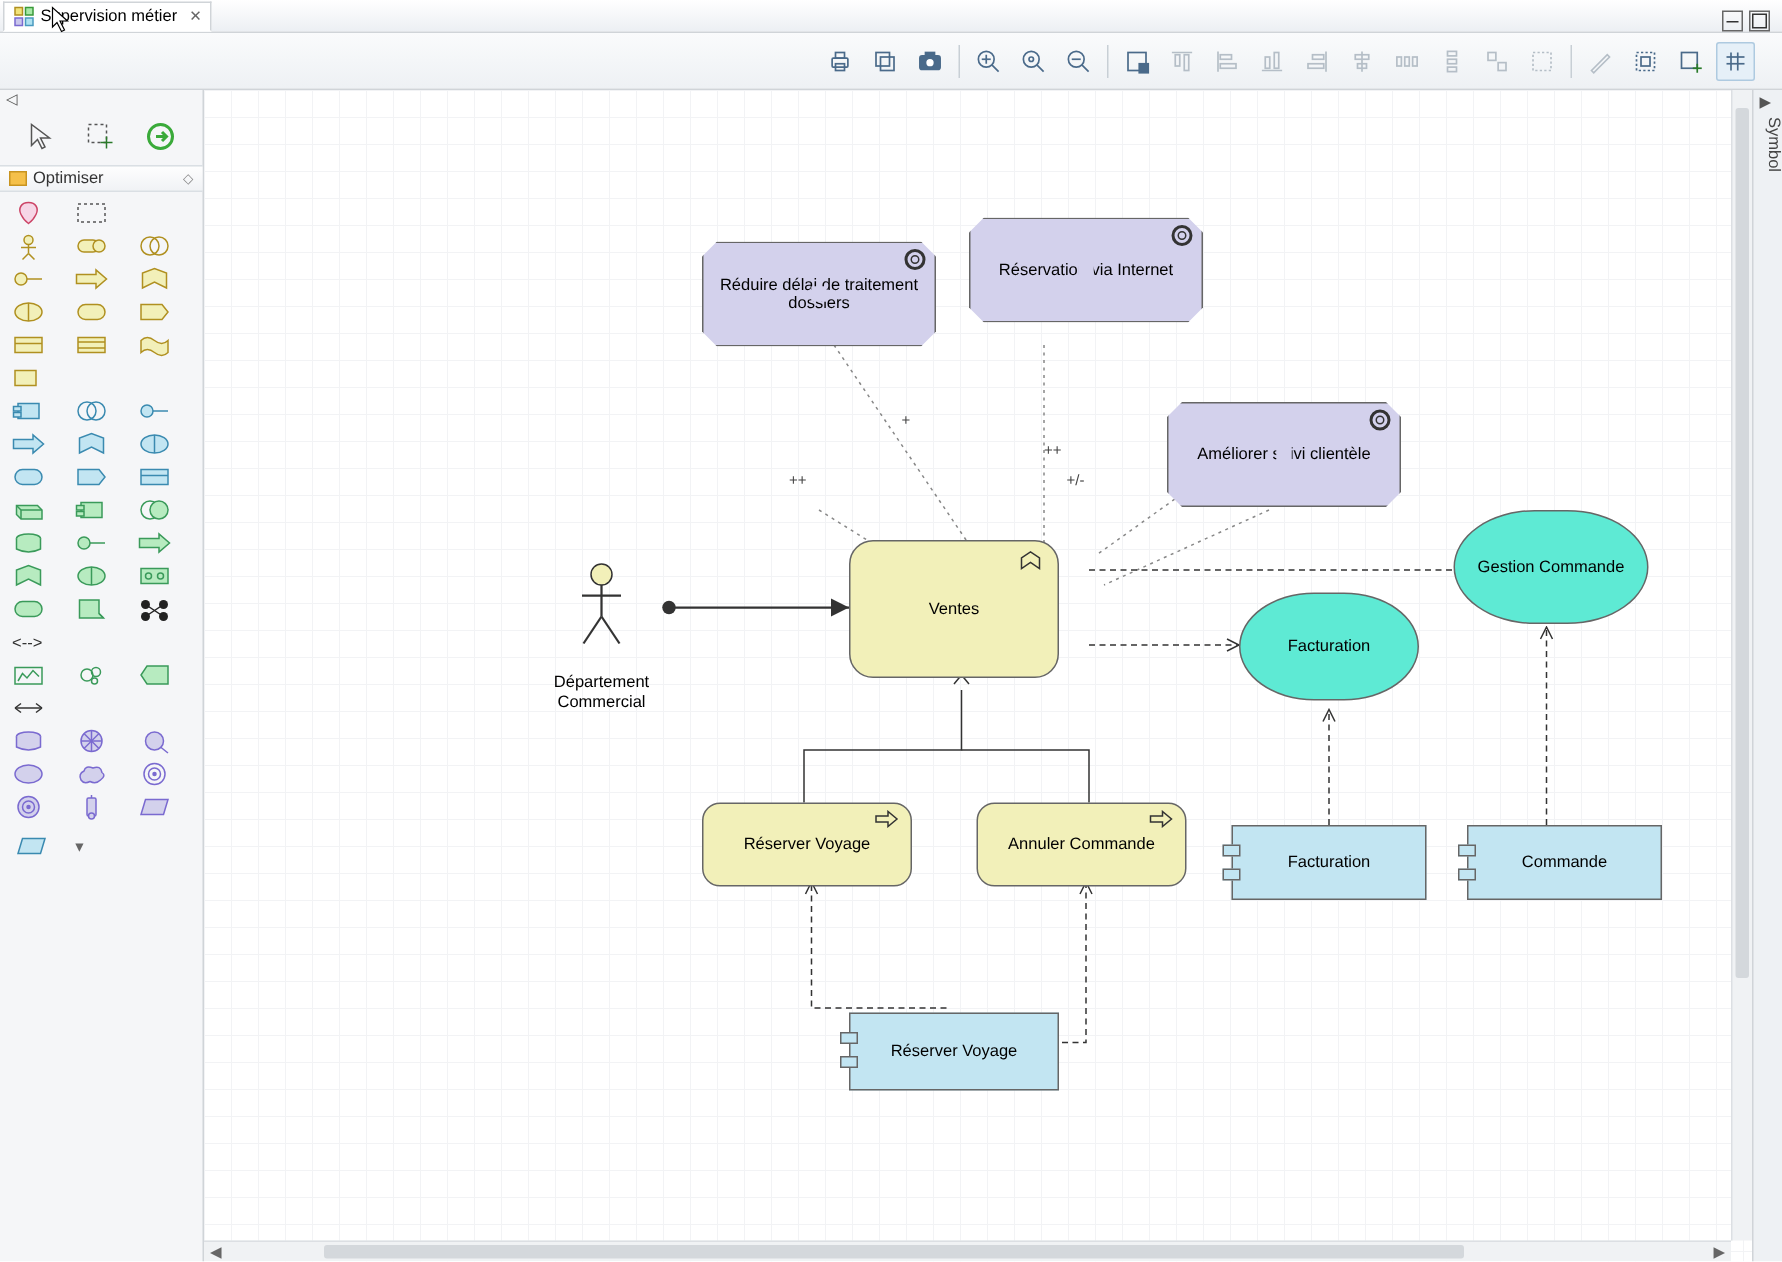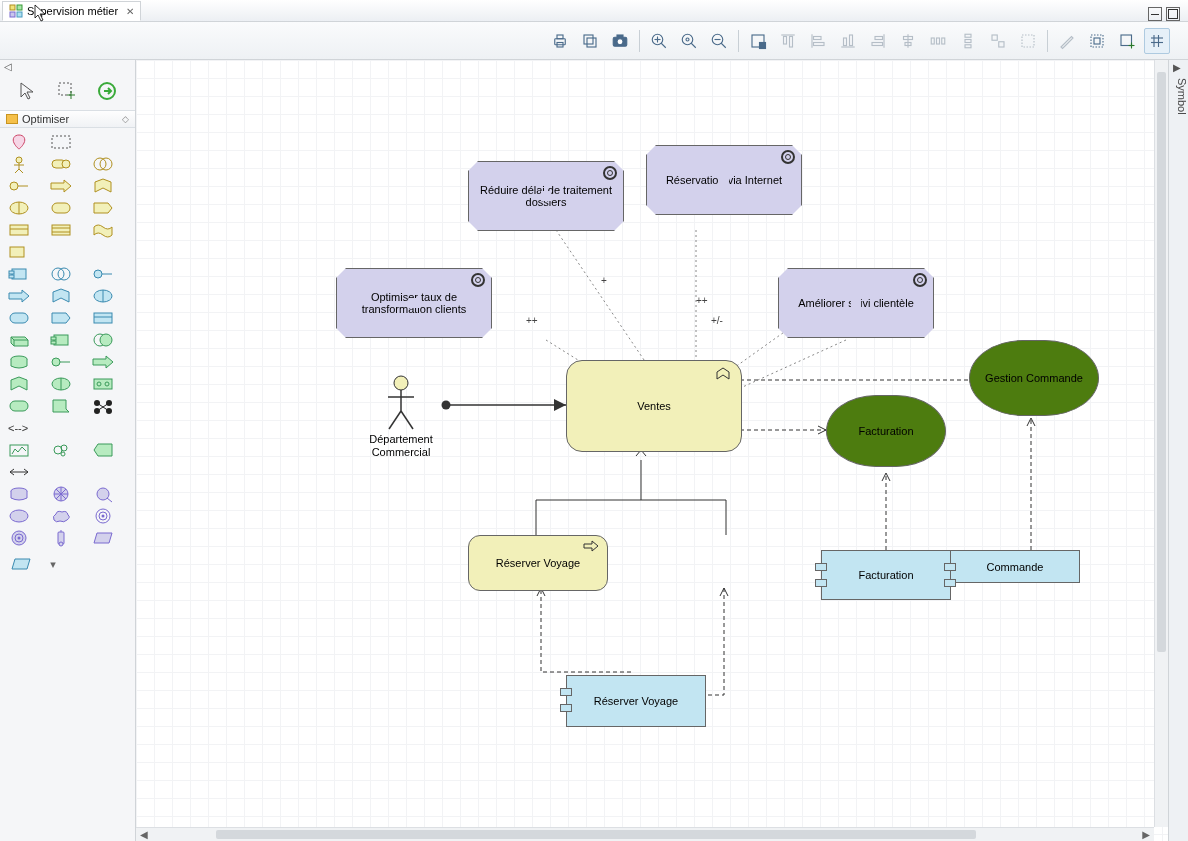--- a/index.html
+++ b/index.html
@@ -56,30 +56,30 @@
 
 
 .goal { position: absolute; width: 156px; height: 70px; background: #d3d1ec; border: 1px solid #666; border-radius: 2px; display: flex; align-items: center; justify-content: center; text-align: center; padding: 8px 10px; }
 .goal::before, .goal::after { content: ""; position: absolute; width: 10px; height: 10px; background: #d3d1ec; }
 .goal { clip-path: polygon(10px 0, calc(100% - 10px) 0, 100% 10px, 100% calc(100% - 10px), calc(100% - 10px) 100%, 10px 100%, 0 calc(100% - 10px), 0 10px); }
 .goal .gicon { position: absolute; top: 4px; right: 6px; width: 14px; height: 14px; border: 2px solid #333; border-radius: 50%; }
 .goal .gicon::after { content: ""; position: absolute; inset: 2px; border: 1px solid #333; border-radius: 50%; }
 
 .actor { position: absolute; text-align: center; width: 90px; }
 .actor svg { width: 34px; height: 56px; display: block; margin: 0 auto; }
-.actor .lbl { margin-top: 2px; line-height: 1.2; }
+.actor .lbl { margin-top: 18px; line-height: 1.2; }
 
 .proc { position: absolute; background: #f2f0b9; border: 1px solid #666; border-radius: 16px; display: flex; align-items: center; justify-content: center; text-align: center; }
 .proc .chev { position: absolute; top: 6px; right: 10px; }
 .proc .chev svg { width: 16px; height: 14px; }
 .procsmall { position: absolute; width: 140px; height: 56px; background: #f2f0b9; border: 1px solid #666; border-radius: 12px; display: flex; align-items: center; justify-content: center; }
 .procsmall .arrow { position: absolute; top: 4px; right: 8px; }
 .procsmall .arrow svg { width: 16px; height: 12px; }
 
-.servoval { position: absolute; background: #4d7c0f; border: 1px solid #666; border-radius: 50%/60%; display: flex; align-items: center; justify-content: center; text-align: left; }
+.servoval { position: absolute; background: #5eead4; border: 1px solid #666; border-radius: 50%/60%; display: flex; align-items: center; justify-content: center; text-align: left; }
 
 .comp { position: absolute; background: #c2e5f2; border: 1px solid #666; display: flex; align-items: center; justify-content: center; }
 .comp .lug { position: absolute; left: -7px; width: 12px; height: 8px; background: #c2e5f2; border: 1px solid #666; }
 .comp .lug.l1 { top: 12px; }
 .comp .lug.l2 { top: 28px; }
 
 .annot { position: absolute; font-size: 10px; color: #444; }
 
 
 .vscroll { position: absolute; right: 0; top: 0; bottom: 14px; width: 14px; background: #f0f2f4; border-left: 1px solid #dcdfe3; }
@@ -673,67 +673,69 @@
       </svg>
 
       <div class="goal" style="left:332px;top:85px;margin-top:16px;">
           <span class="gicon"></span>
           <span>Réduire délai de traitement dossiers</span>
         </div>
       <div class="goal" style="left:510px;top:85px;">
           <span class="gicon"></span>
           <span>Réservation via Internet</span>
         </div>
-      <div class="goal" style="left:200px;top:208px;">
-          <span class="gicon"></span>
-          <span>Optimiser taux de transformation clients</span>
-        </div>
       <div class="goal" style="left:642px;top:208px;">
           <span class="gicon"></span>
           <span>Améliorer suivi clientèle</span>
         </div>
 
       <div class="actor" style="left:220px;top:315px;">
         <svg viewBox="0 0 34 56">
             <circle cx="17" cy="8" r="7" fill="#f2f0b9" stroke="#333"></circle>
             <line x1="17" y1="15" x2="17" y2="36" stroke="#333" stroke-width="1.5"></line>
             <line x1="4" y1="22" x2="30" y2="22" stroke="#333" stroke-width="1.5"></line>
             <line x1="17" y1="36" x2="5" y2="54" stroke="#333" stroke-width="1.5"></line>
             <line x1="17" y1="36" x2="29" y2="54" stroke="#333" stroke-width="1.5"></line>
           </svg>
         <div class="lbl">Département Commercial</div>
       </div>
 
-      <div class="proc" style="left:430px;top:300px;width:176px;height:92px;">
+      <div class="proc" style="left:430px;top:300px;width:140px;height:92px;">
         <span class="chev"><svg viewBox="0 0 16 14">
               <path d="M2 12 L2 5 L8 1 L14 5 L14 12 L8 8 Z" fill="none" stroke="#333"></path>
             </svg></span>
         <span>Ventes</span>
       </div>
 
       <div class="procsmall" style="left:332px;top:475px;">
         <span class="arrow"><svg viewBox="0 0 16 12">
               <path d="M1 4 L9 4 L9 1 L15 6 L9 11 L9 8 L1 8 Z" fill="none" stroke="#333"></path>
             </svg></span>
         <span>Réserver Voyage</span>
       </div>
+      <div class="procsmall" style="left:515px;top:475px;">
+        <span class="arrow"><svg viewBox="0 0 16 12">
+              <path d="M1 4 L9 4 L9 1 L15 6 L9 11 L9 8 L1 8 Z" fill="none" stroke="#333"></path>
+            </svg></span>
+        <span>Annuler Commande</span>
+      </div>
 
       <div class="servoval" style="left:690px;top:335px;width:120px;height:72px;">
           <span>Facturation</span>
         </div>
       <div class="servoval" style="left:833px;top:280px;width:130px;height:76px;">
           <span>Gestion Commande</span>
         </div>
 
       <div class="comp" style="left:685px;top:490px;width:130px;height:50px;">
         <div class="lug l1"></div>
           <div class="lug l2"></div>
         <span>Facturation</span>
       </div>
-      <div class="comp" style="left:814px;top:490px;width:130px;height:33px;">
+      <div class="comp" style="left:842px;top:490px;width:130px;height:50px;">
         <div class="lug l1"></div>
           <div class="lug l2"></div>
         <span>Commande</span>
       </div>
       <div class="comp" style="left:430px;top:615px;width:140px;height:52px;">
         <div class="lug l1"></div>
           <div class="lug l2"></div>
         <span>Réserver Voyage</span>
       </div>
 

